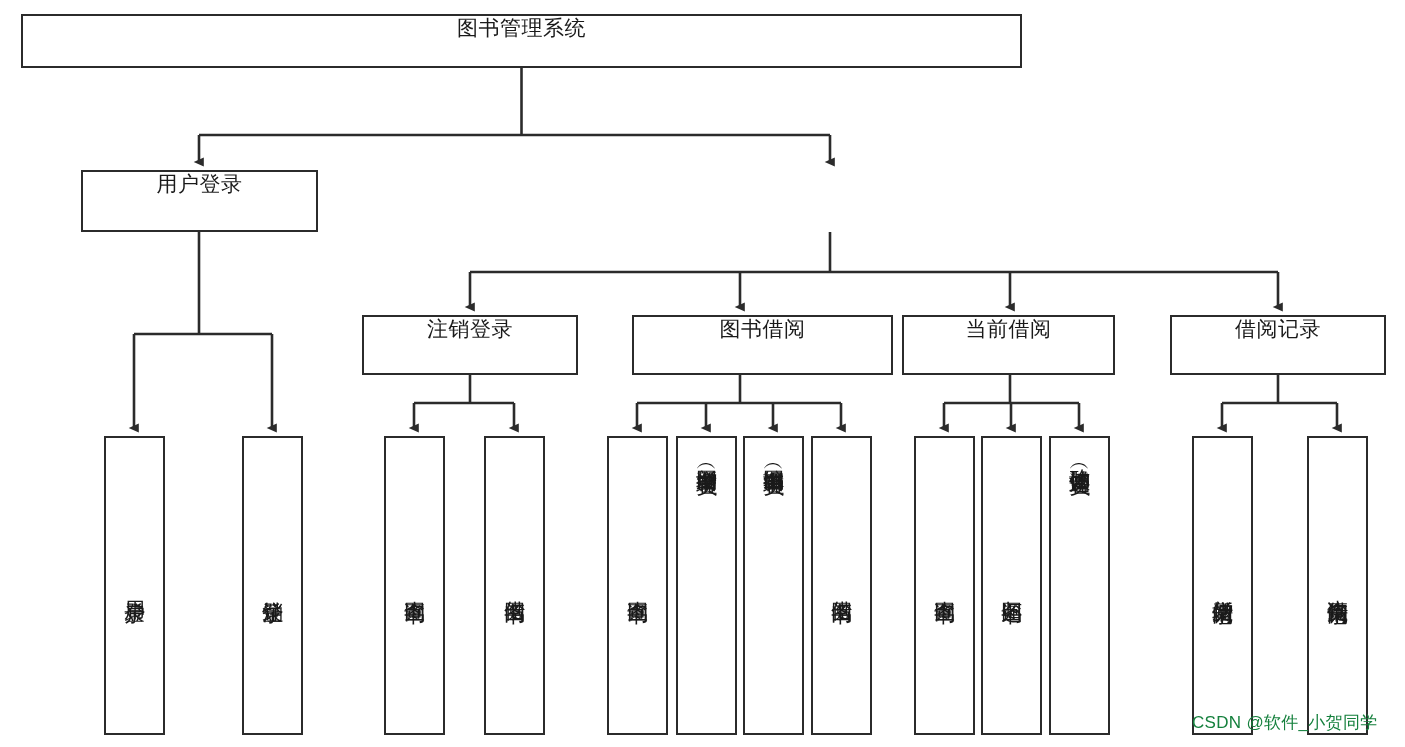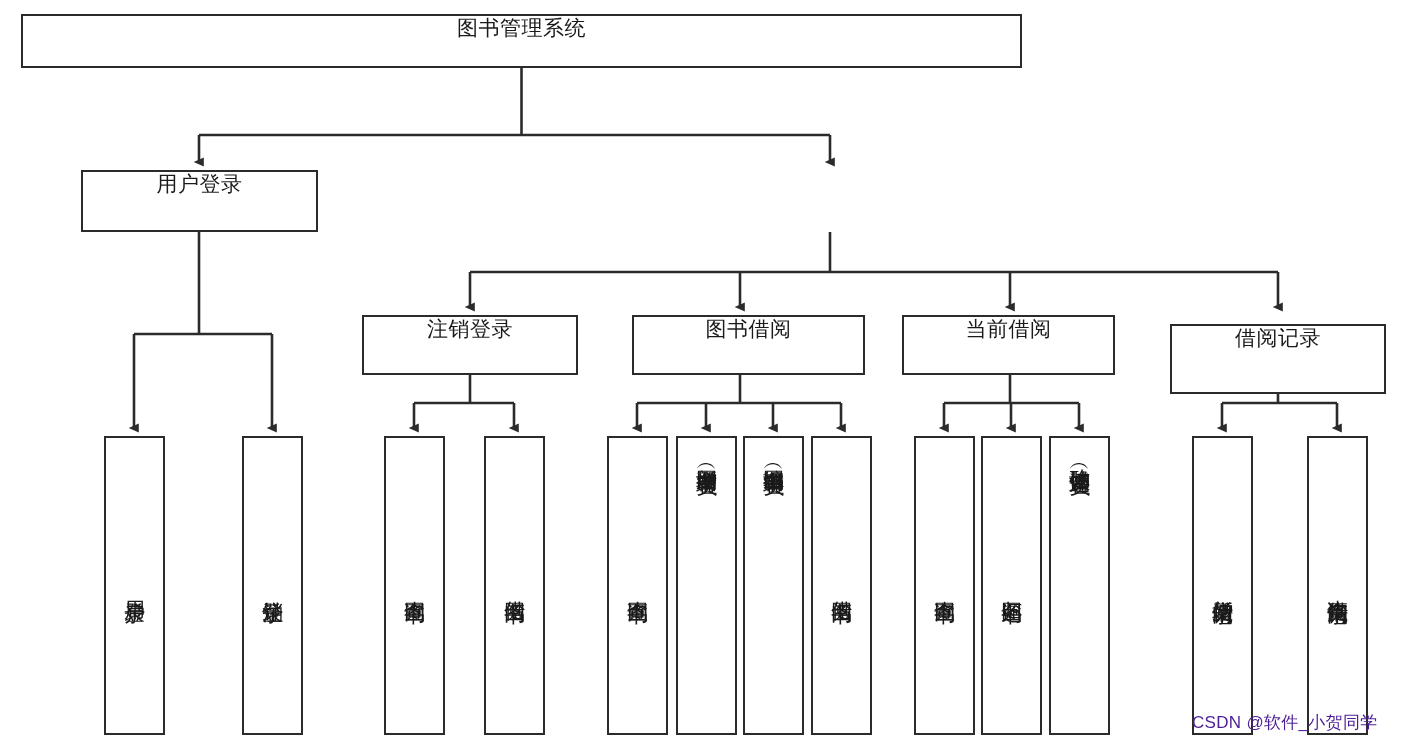--- a/index.html
+++ b/index.html
@@ -57,21 +57,21 @@
   }
   .node-box.vertical.centered {
     align-items: center;
     padding-top: 0;
   }
   .watermark {
     position: absolute;
     left: 1192px;
     top: 711px;
     font-size: 17px;
-    color: #4c1d95;
+    color: #15803d;
     white-space: nowrap;
     letter-spacing: 0.3px;
   }
 </style>
 </head>
 <body>
 
 <div id="diagram-root">
 
   <svg id="diagram-svg" viewBox="0 0 1405 747">
@@ -144,27 +144,27 @@
     <span class="node-label">图书管理系统</span>
   </div>
 
   <div class="node-box horizontal" style="left:81px; top:170px; width:237px; height:62px;">
     <span class="node-label">用户登录</span>
   </div>
 
   <div class="node-box horizontal" style="left:362px; top:315px; width:216px; height:60px;">
     <span class="node-label">注销登录</span>
   </div>
-  <div class="node-box horizontal" style="left:632px; top:315px; width:233px; height:60px;">
+  <div class="node-box horizontal" style="left:632px; top:315px; width:261px; height:60px;">
     <span class="node-label">图书借阅</span>
   </div>
   <div class="node-box horizontal" style="left:902px; top:315px; width:213px; height:60px;">
     <span class="node-label">当前借阅</span>
   </div>
-  <div class="node-box horizontal" style="left:1170px; top:324px; width:216px; height:70px;">
+  <div class="node-box horizontal" style="left:1170px; top:315px; width:216px; height:60px;">
     <span class="node-label">借阅记录</span>
   </div>
 
   <div class="node-box vertical centered" style="left:104px; top:436px; width:61px; height:299px;">
     <span class="node-label">用户登录</span>
   </div>
   <div class="node-box vertical centered" style="left:242px; top:436px; width:61px; height:299px;">
     <span class="node-label">注销登录</span>
   </div>
 

